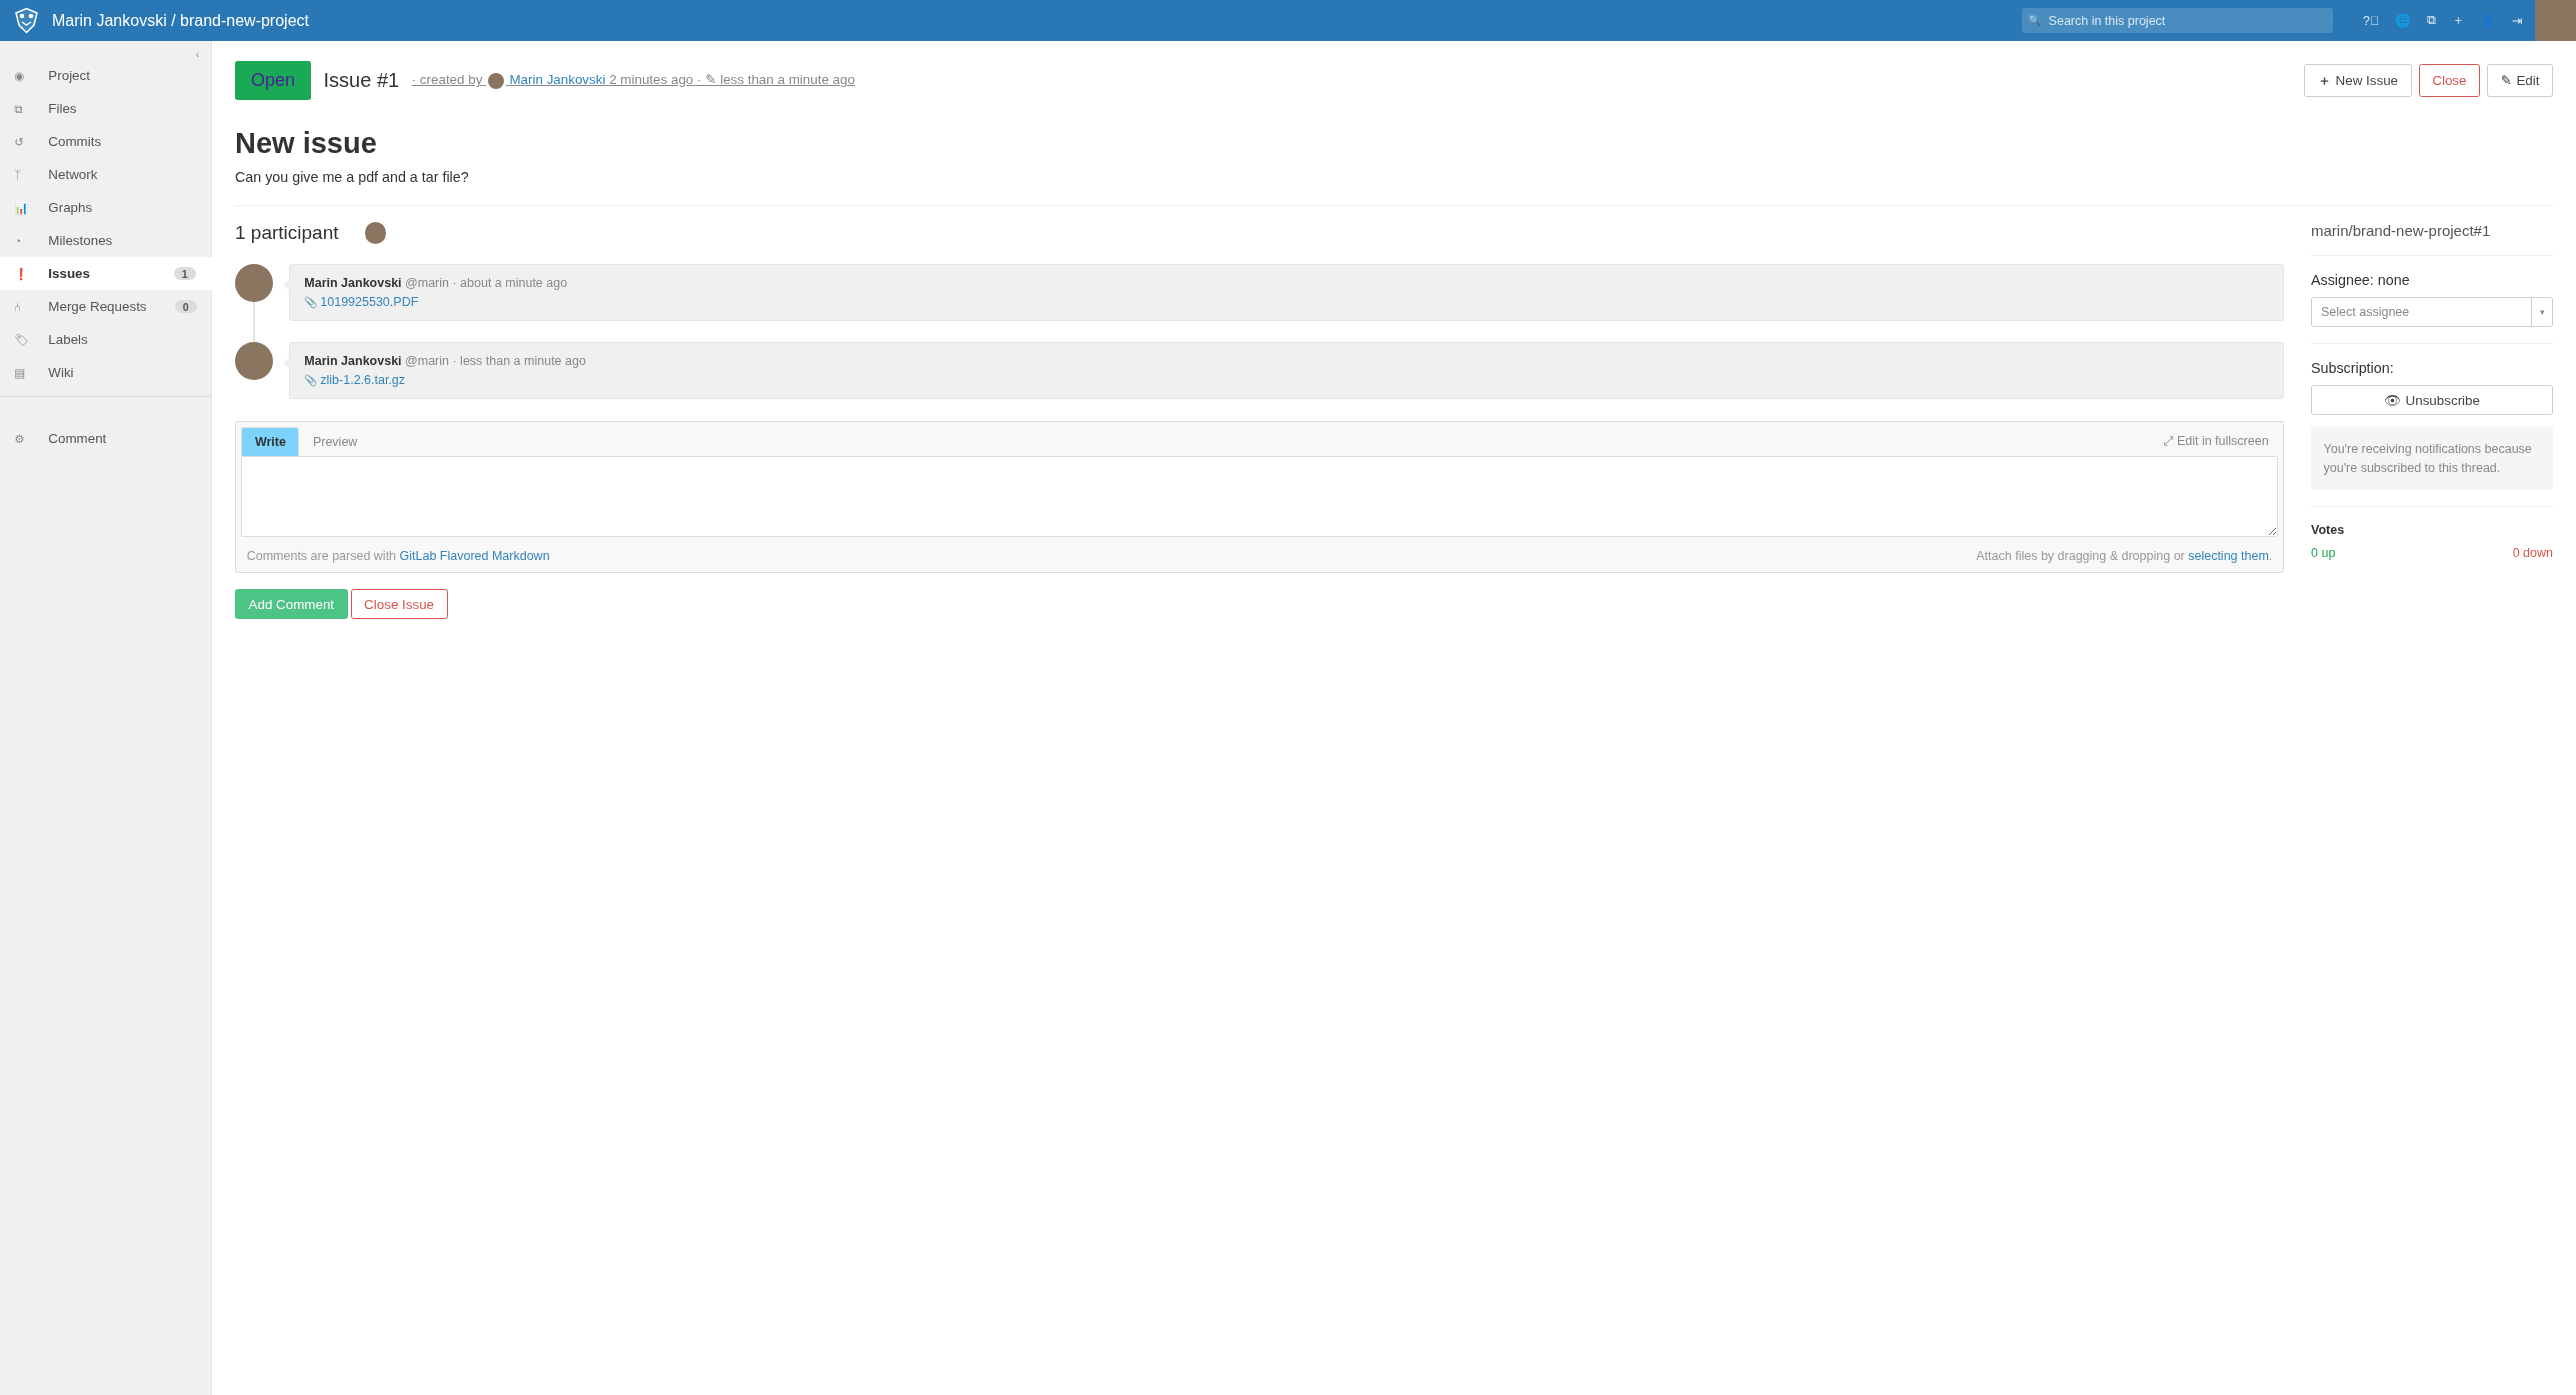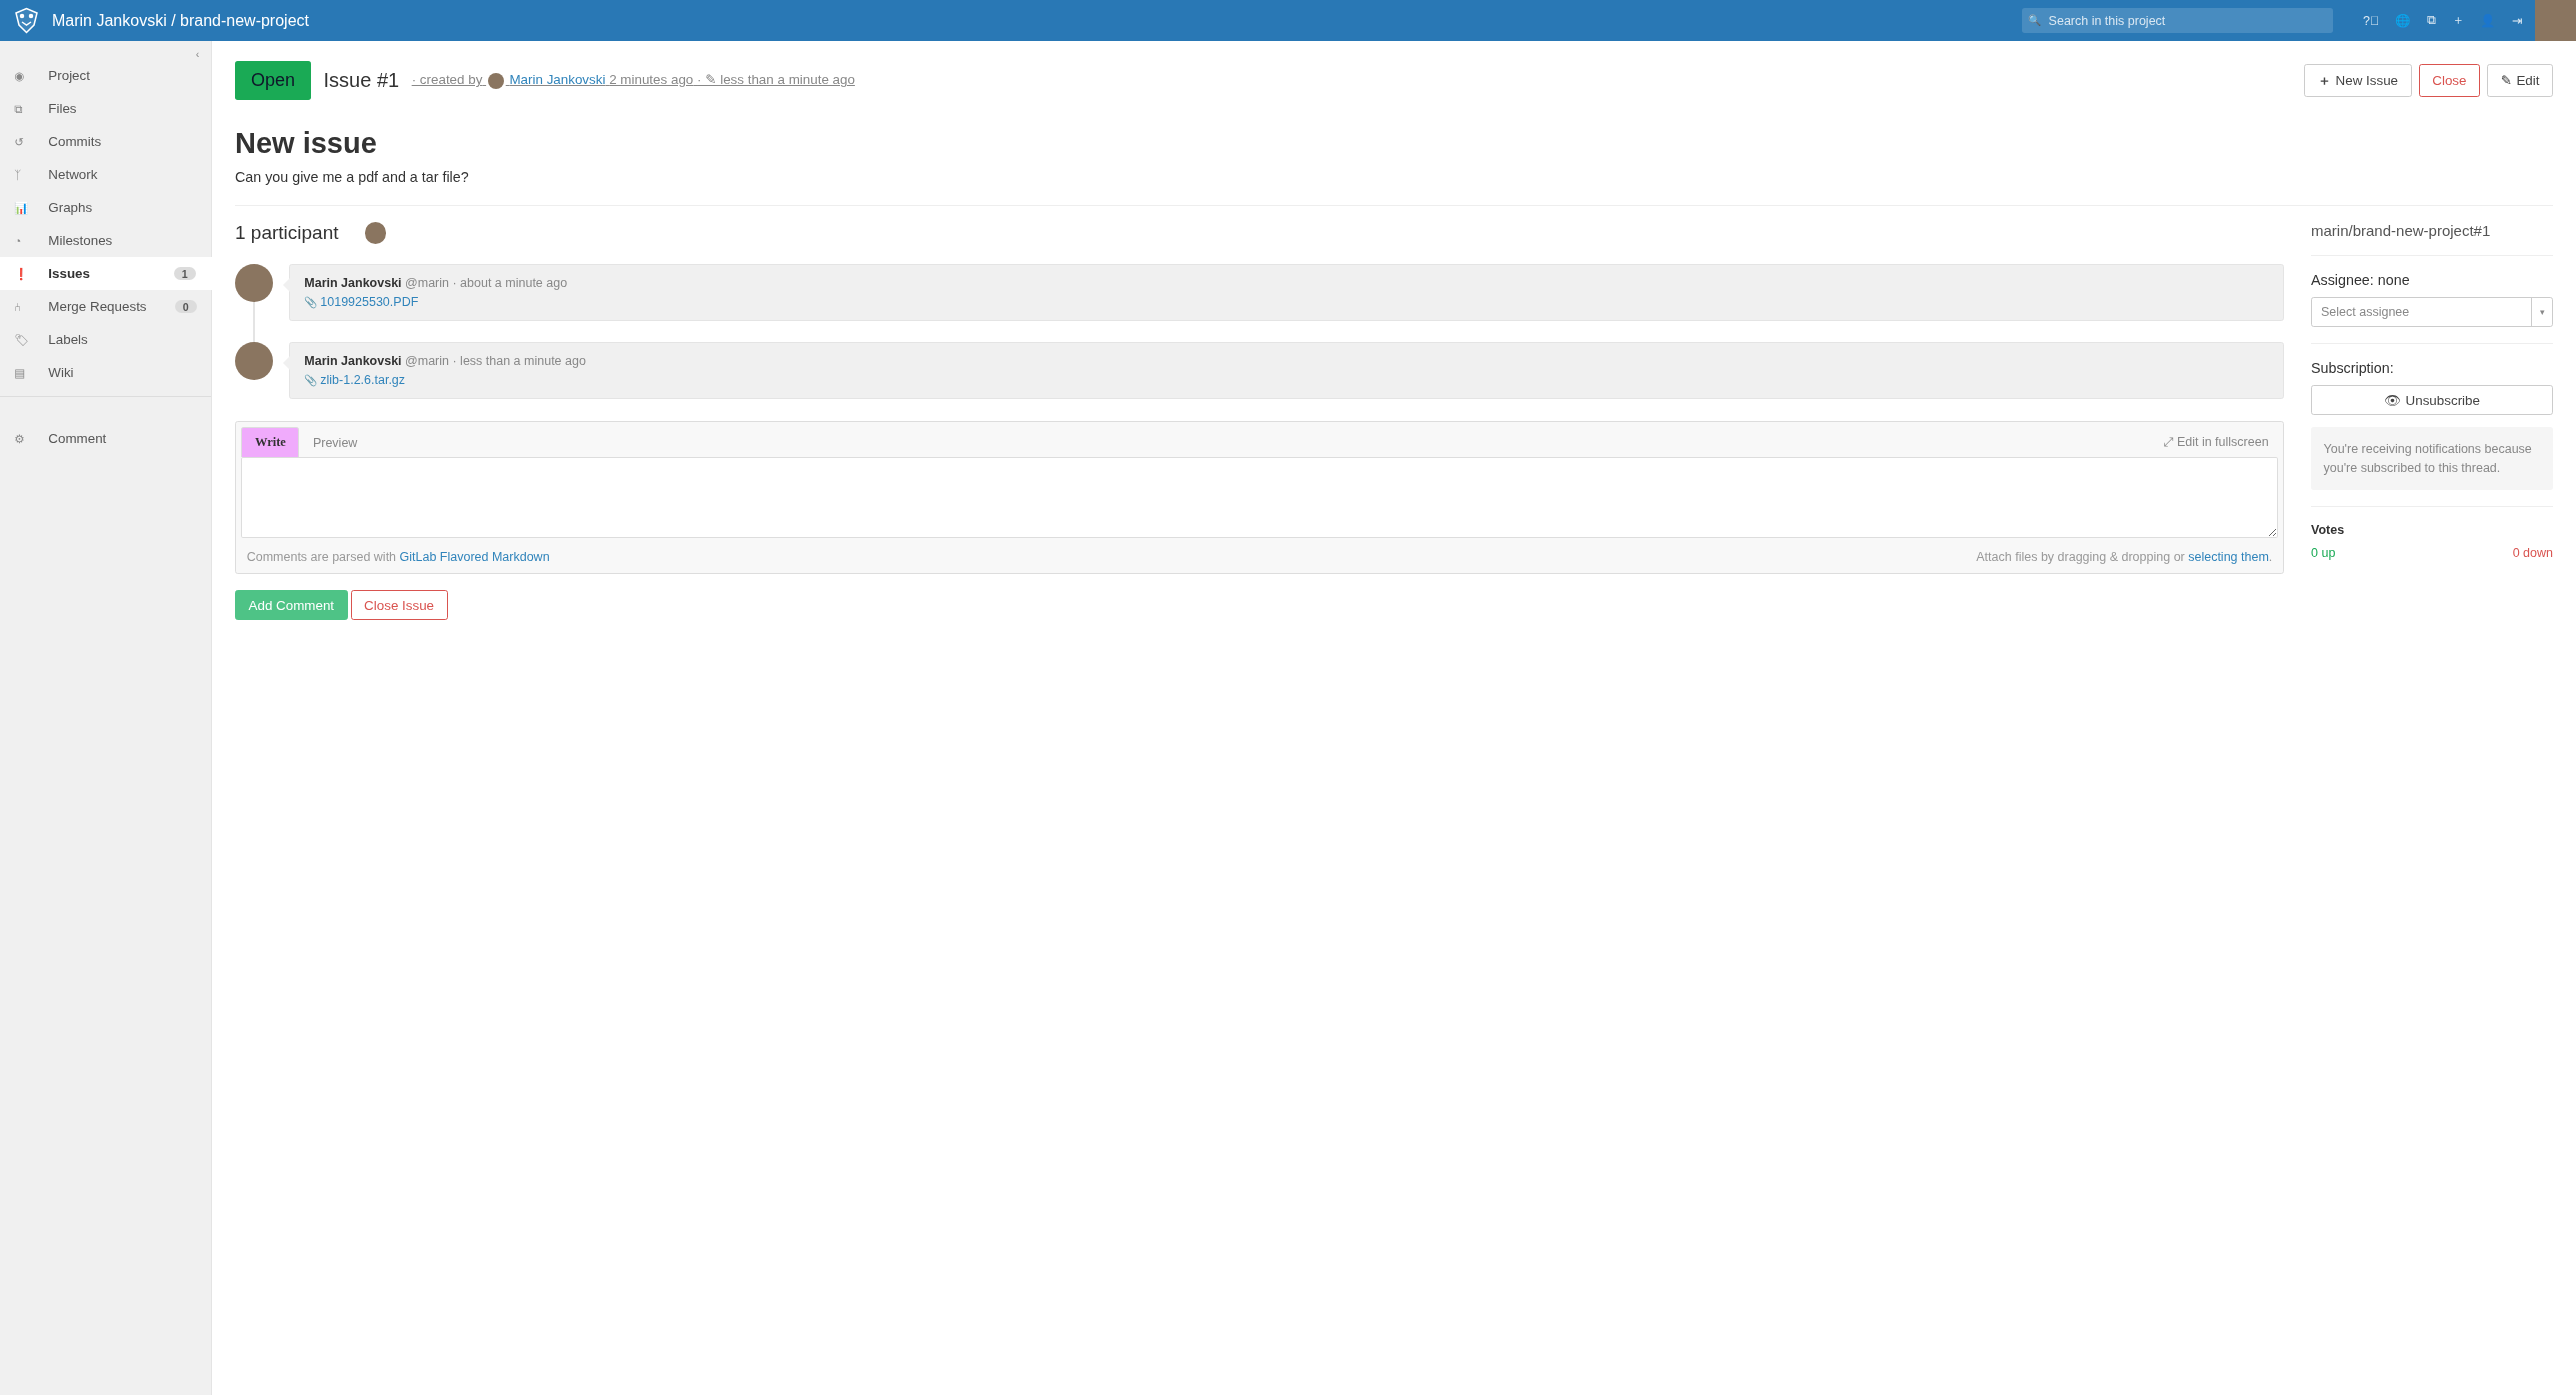--- a/index.html
+++ b/index.html
@@ -25,21 +25,21 @@
 .sidebar li .sicon { width: 34px; color: #888; font-size: 11.6px; text-align: left; }
 .sidebar li .label { flex: 1; }
 .sidebar li .badge { background: #dcdcdc; color: #555; border-radius: 9px; padding: 0.9px 8px; font-size: 10.7px; font-weight: bold; }
 .sidebar li.active { background: #fff; border-right: 2.7px solid #fff; margin-right: -0.9px; }
 .sidebar li.active .label { font-weight: bold; color: #333; }
 .sidebar li.active .sicon { color: #333; }
 .sidebar .divider { height: 0.9px; background: #ddd; margin: 7.2px 0; }
 
 .main { flex: 1; padding: 20px 23px; }
 .issue-header { display: flex; align-items: center; gap: 12.5px; margin-bottom: 27px; }
-.status-open { background: #1aaa55; color: #0f172a; padding: 9px 16px; font-size: 18px; border-radius: 2.7px; }
+.status-open { background: #1aaa55; color: #4c1d95; padding: 9px 16px; font-size: 18px; border-radius: 2.7px; }
 .issue-id { font-size: 20px; color: #333; }
 .meta { color: #888; font-size: 13.4px; text-decoration: underline; }
 .meta a { color: #3084bb; }
 .meta .avatar-sm { display: inline-block; width: 16px; height: 16px; border-radius: 50%; background: #8a7560; vertical-align: middle; margin: 0 1.8px; }
 .header-actions { margin-left: auto; display: flex; gap: 7.2px; }
 .btn { border: 0.9px solid #ccc; background: #fff; border-radius: 2.7px; padding: 6.3px 12.5px; font-size: 13.4px; cursor: pointer; color: #444; display: inline-flex; align-items: center; gap: 4.5px; }
 .btn-danger { border-color: #d9534f; color: #d9534f; }
 .btn-success-light { background: #4ec386; border-color: #4ec386; color: #fff; }
 
 .issue-title { font-size: 29px; font-weight: bold; margin-bottom: 9px; }
@@ -61,21 +61,21 @@
 .note .handle { color: #888; }
 .note .time { color: #888; }
 .note .attach { margin-top: 5.4px; }
 .note .attach a { color: #3084bb; }
 .note .clip { color: #888; margin-right: 2.7px; font-size: 10.7px; }
 .timeline-line { position: absolute; left: 18px; top: 38px; bottom: -21.5px; width: 1.8px; background: #e4e4e4; z-index: -1;}
 
 .comment-box { border: 0.9px solid #ddd; border-radius: 2.7px; background: #f8f8f8; }
 .tabs { display: flex; align-items: center; padding: 5.4px 9px 0 5.4px; }
 .tab { padding: 7.2px 12.5px; border: 0.9px solid transparent; border-bottom: none; cursor: pointer; color: #888; border-radius: 2.7px 2.7px 0 0; }
-.tab.active { background: #f0abfc; border-color: #ddd; color: #333; font-weight: bold; font-family: Liberation Serif, serif; }
+.tab.active { background: #7dd3fc; border-color: #ddd; color: #333; font-weight: bold; }
 .tabs .fullscreen { margin-left: auto; color: #888; font-size: 12.5px; cursor: pointer; padding: 7.2px 5.4px; }
 .comment-box textarea { width: calc(100% - 10.7px); margin: 0 5.4px; height: 81px; border: 0.9px solid #ddd; border-radius: 1.8px; padding: 7.2px; font-family: inherit; resize: vertical; }
 .comment-box .hints { display: flex; justify-content: space-between; padding: 9px 10.7px; color: #999; font-size: 12.5px; }
 .comment-box .hints a { color: #3084bb; }
 .comment-actions { margin-top: 16px; display: flex; gap: 3px; }
 
 .right-col .ref { font-size: 15px; color: #555; margin-bottom: 16px; }
 .right-col .block { border-top: 0.9px solid #eee; padding: 16px 0; }
 .right-col .block-label { font-size: 14.3px; margin-bottom: 9px; }
 .right-col .block-label .val { font-weight: normal; }

